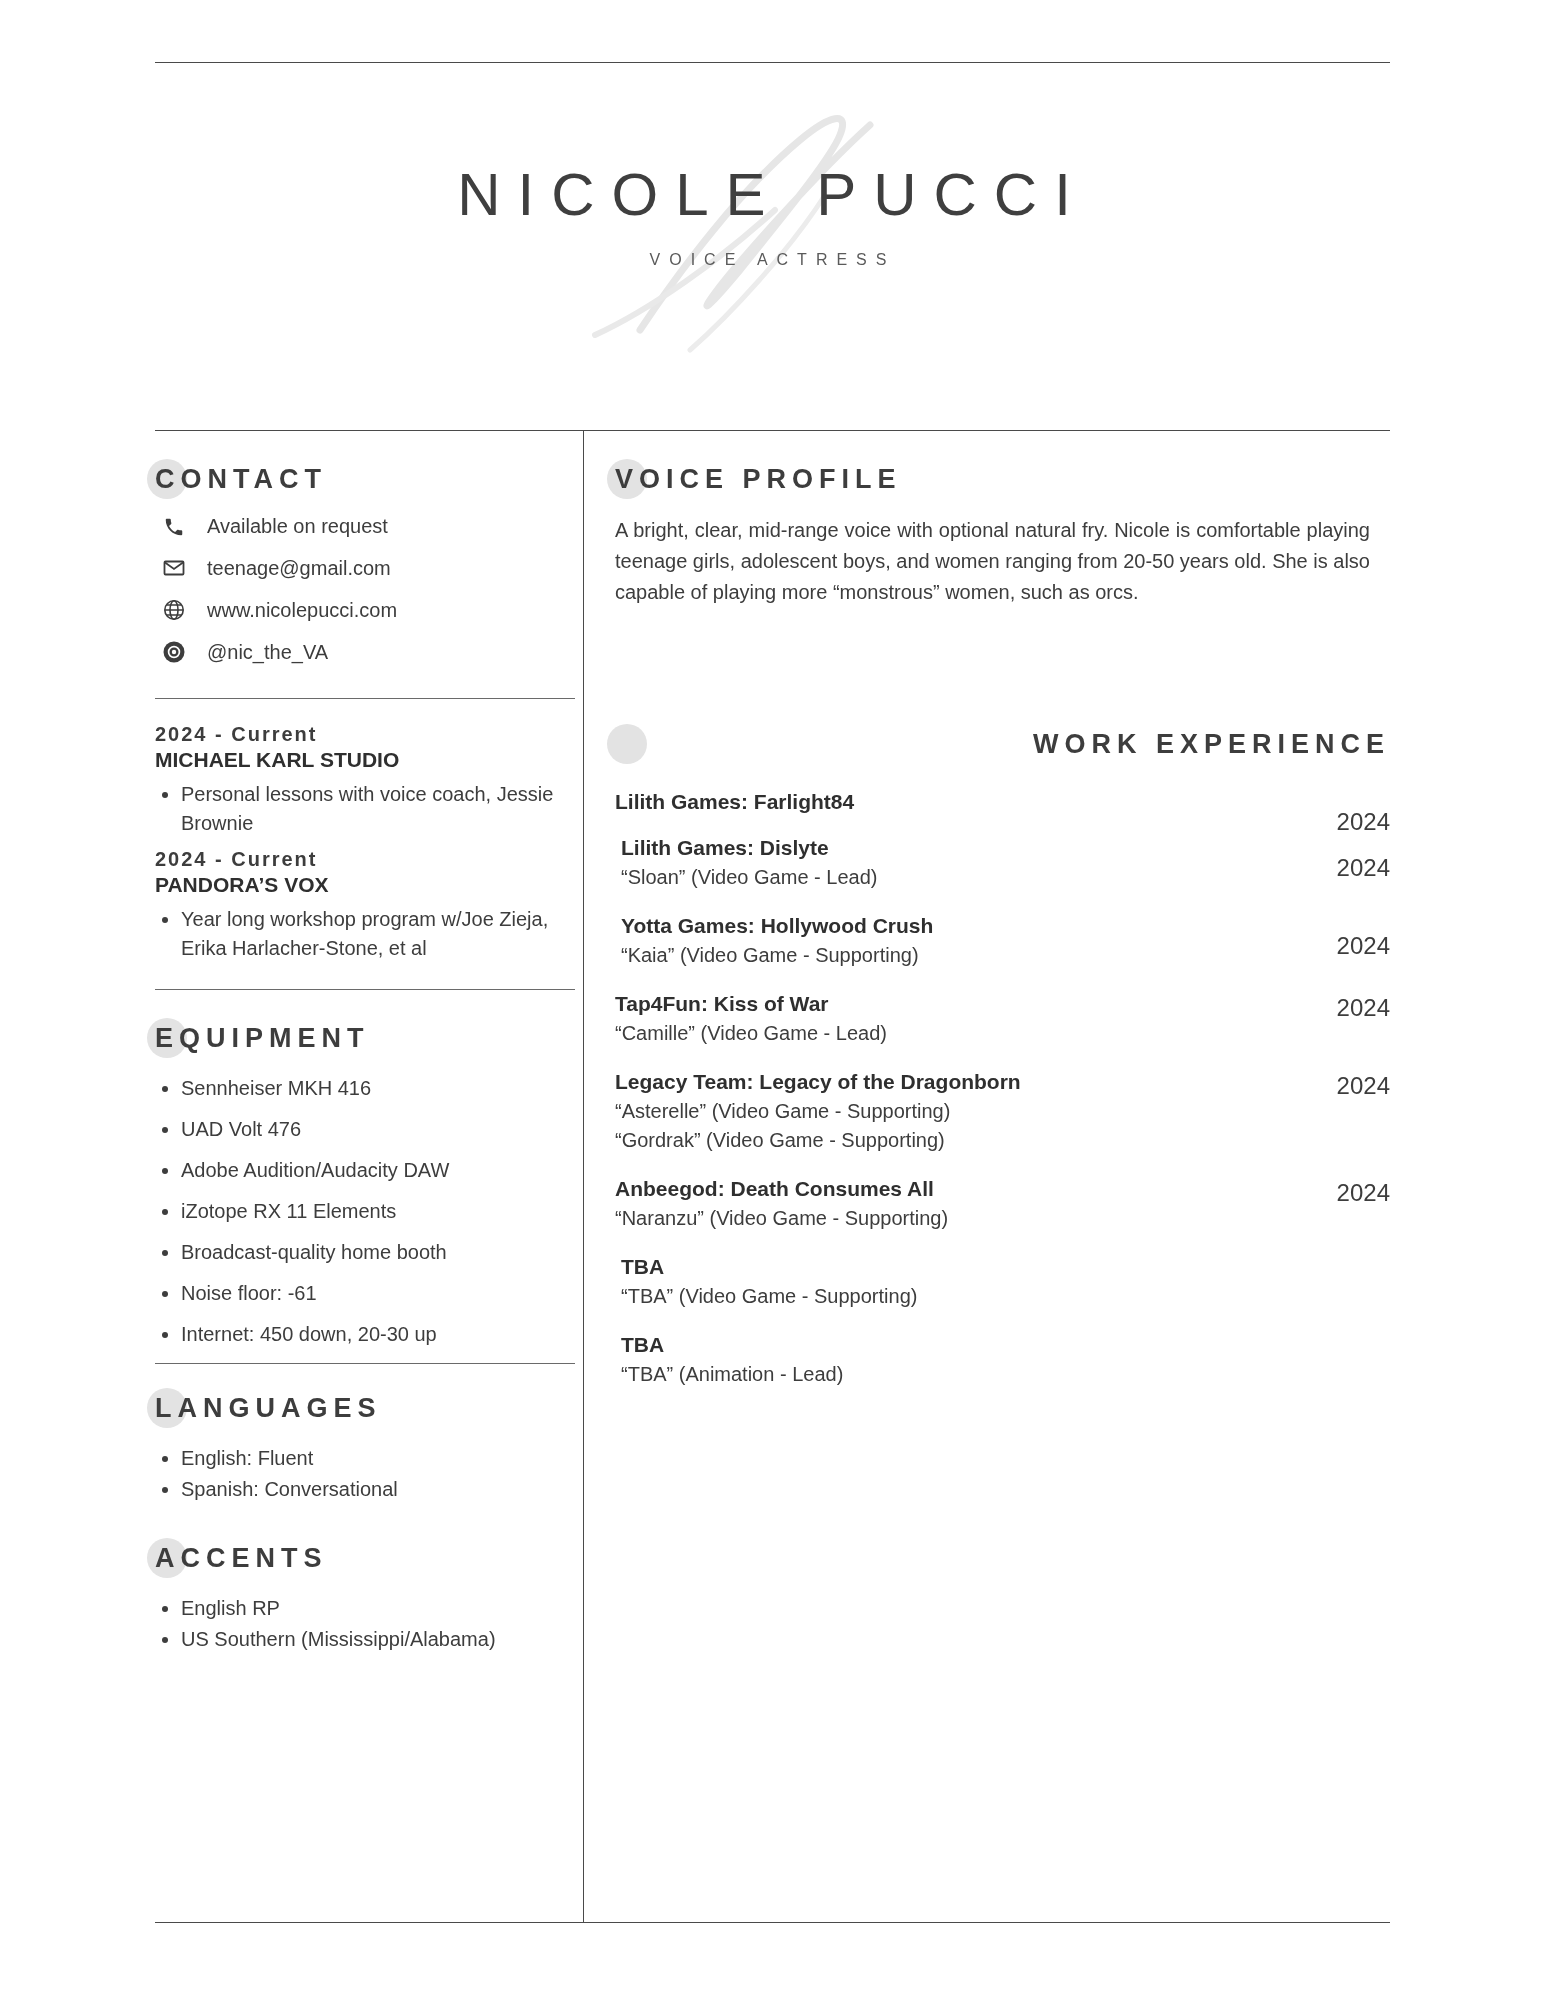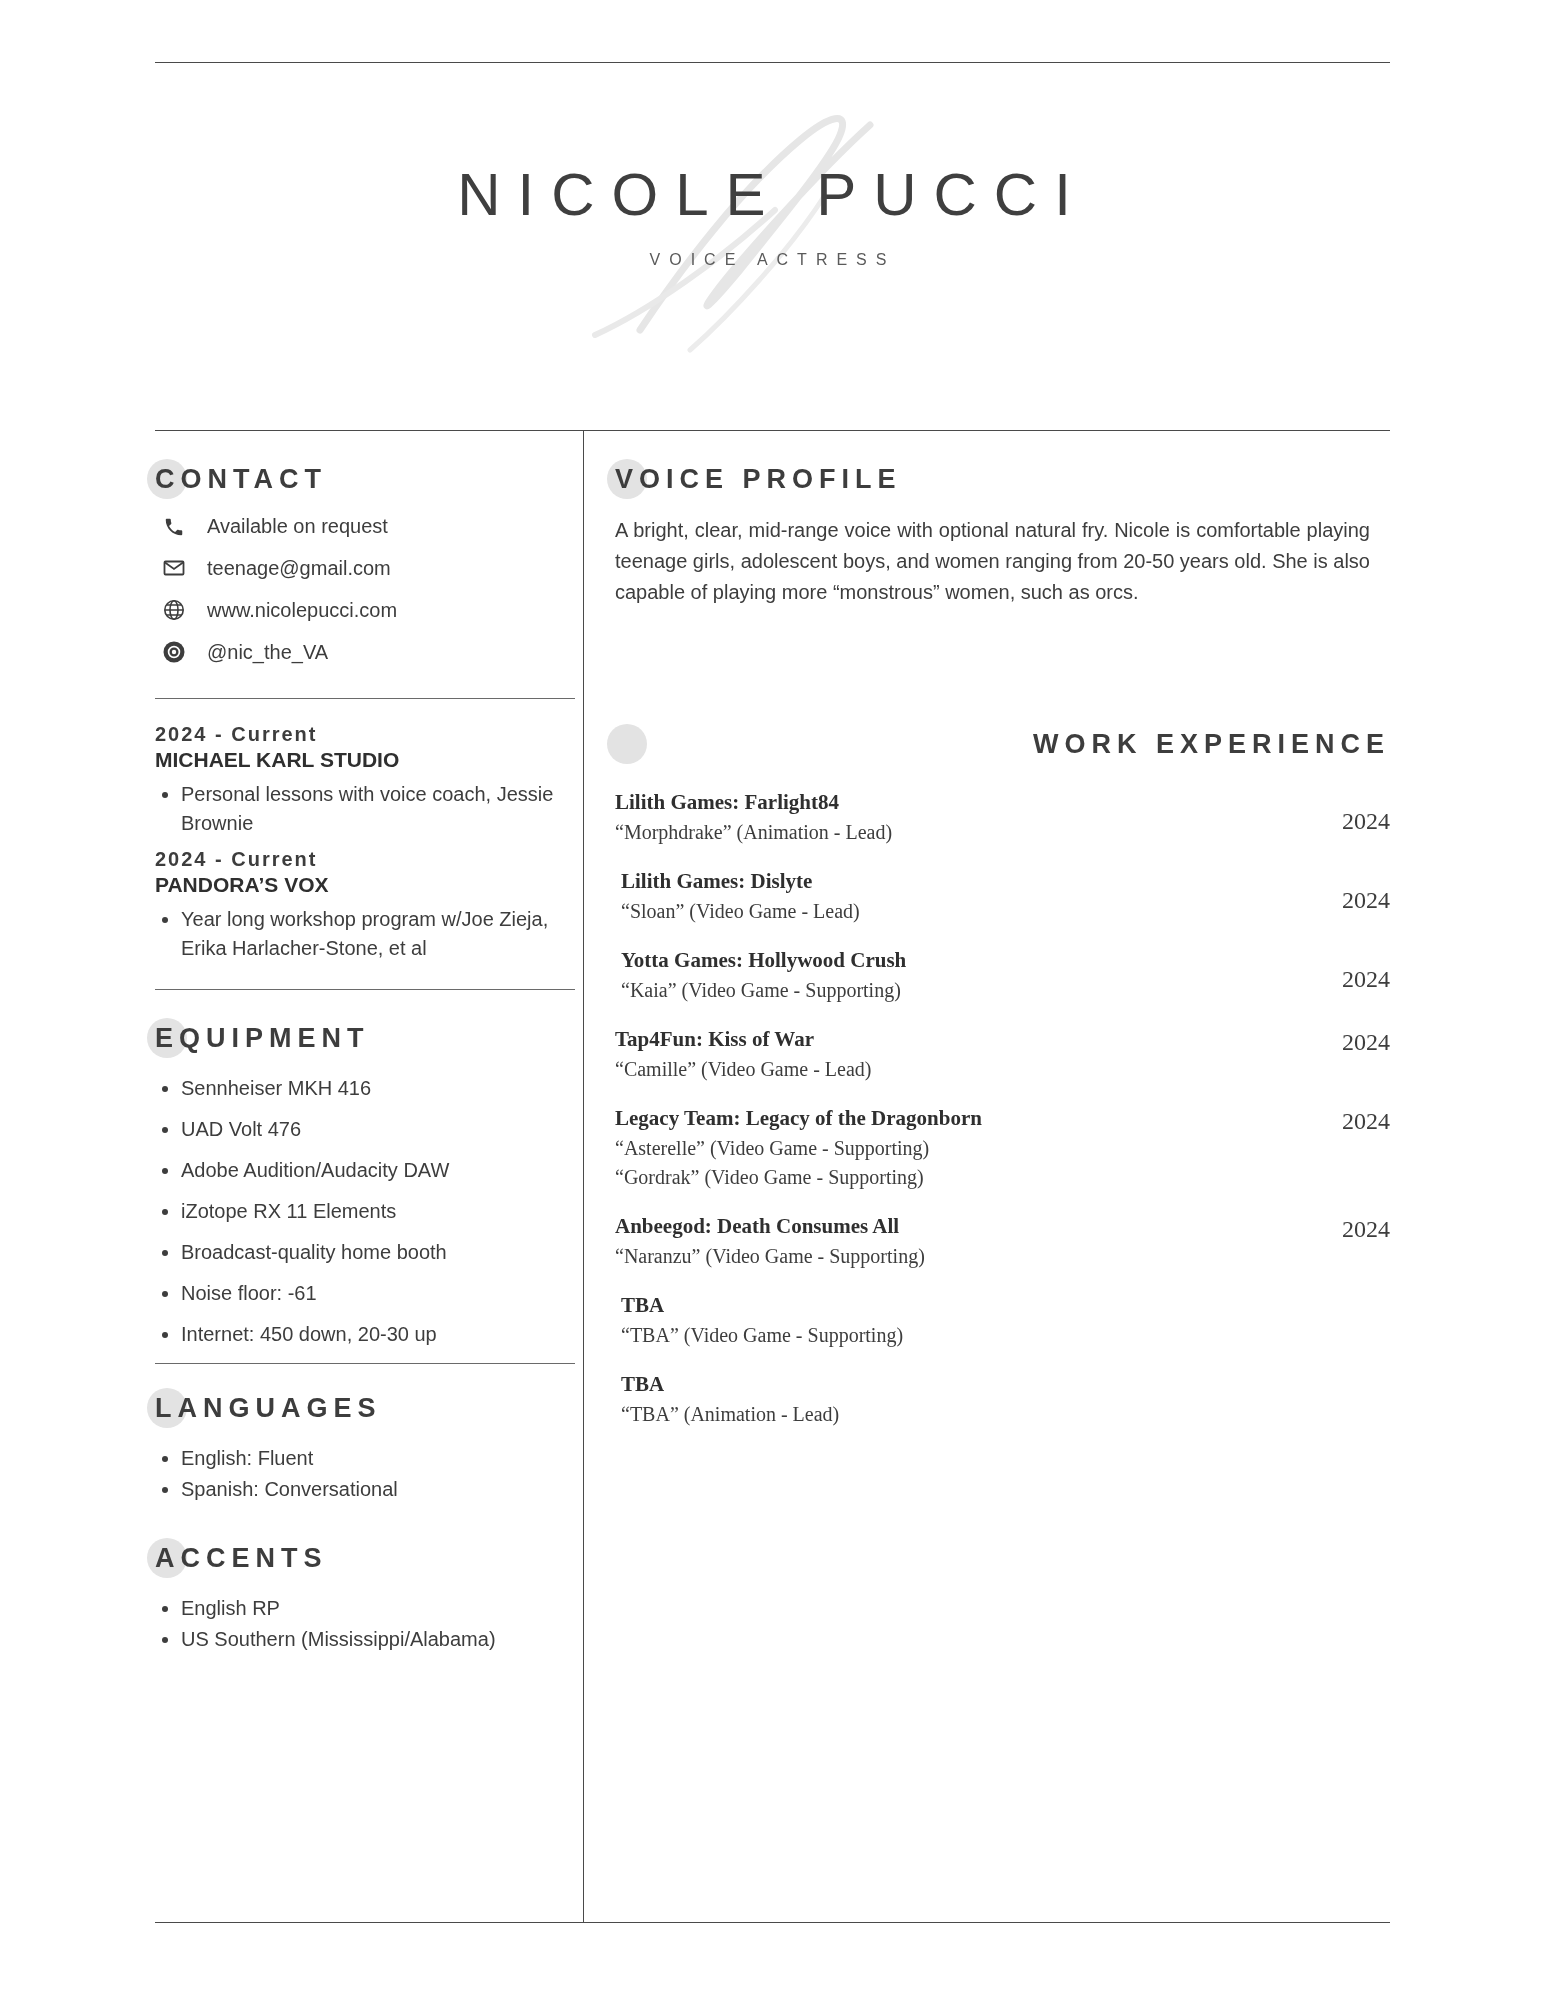--- a/index.html
+++ b/index.html
@@ -357,25 +357,24 @@
       <span class="sec-dot"></span>
       <span class="sec-title">VOICE PROFILE</span>
     </div>
     <div class="profile-text">A bright, clear, mid-range voice with optional natural fry. Nicole is comfortable playing teenage girls, adolescent boys, and women ranging from 20-50 years old. She is also capable of playing more “monstrous” women, such as orcs.</div>
 
     <div class="sec-head" style="margin-top:112px;justify-content:flex-end;">
       <span class="sec-dot"></span>
       <span class="sec-title">WORK EXPERIENCE</span>
     </div>
 
-    <div class="jobs" style="margin-top:22px;font-family:Liberation Serif, serif;">
+    <div class="jobs" style="margin-top:22px;">
 
       <div class="job">
         <div class="job-title">Lilith Games: Farlight84</div>
-        <div class="job-role">“Morphdrake” (Animation - Lead)</div>
         <div class="job-year">2024</div>
       </div>
 
       <div class="job indent-1">
         <div class="job-title">Lilith Games: Dislyte</div>
         <div class="job-role">“Sloan” (Video Game - Lead)</div>
         <div class="job-year">2024</div>
       </div>
 
       <div class="job indent-1">

